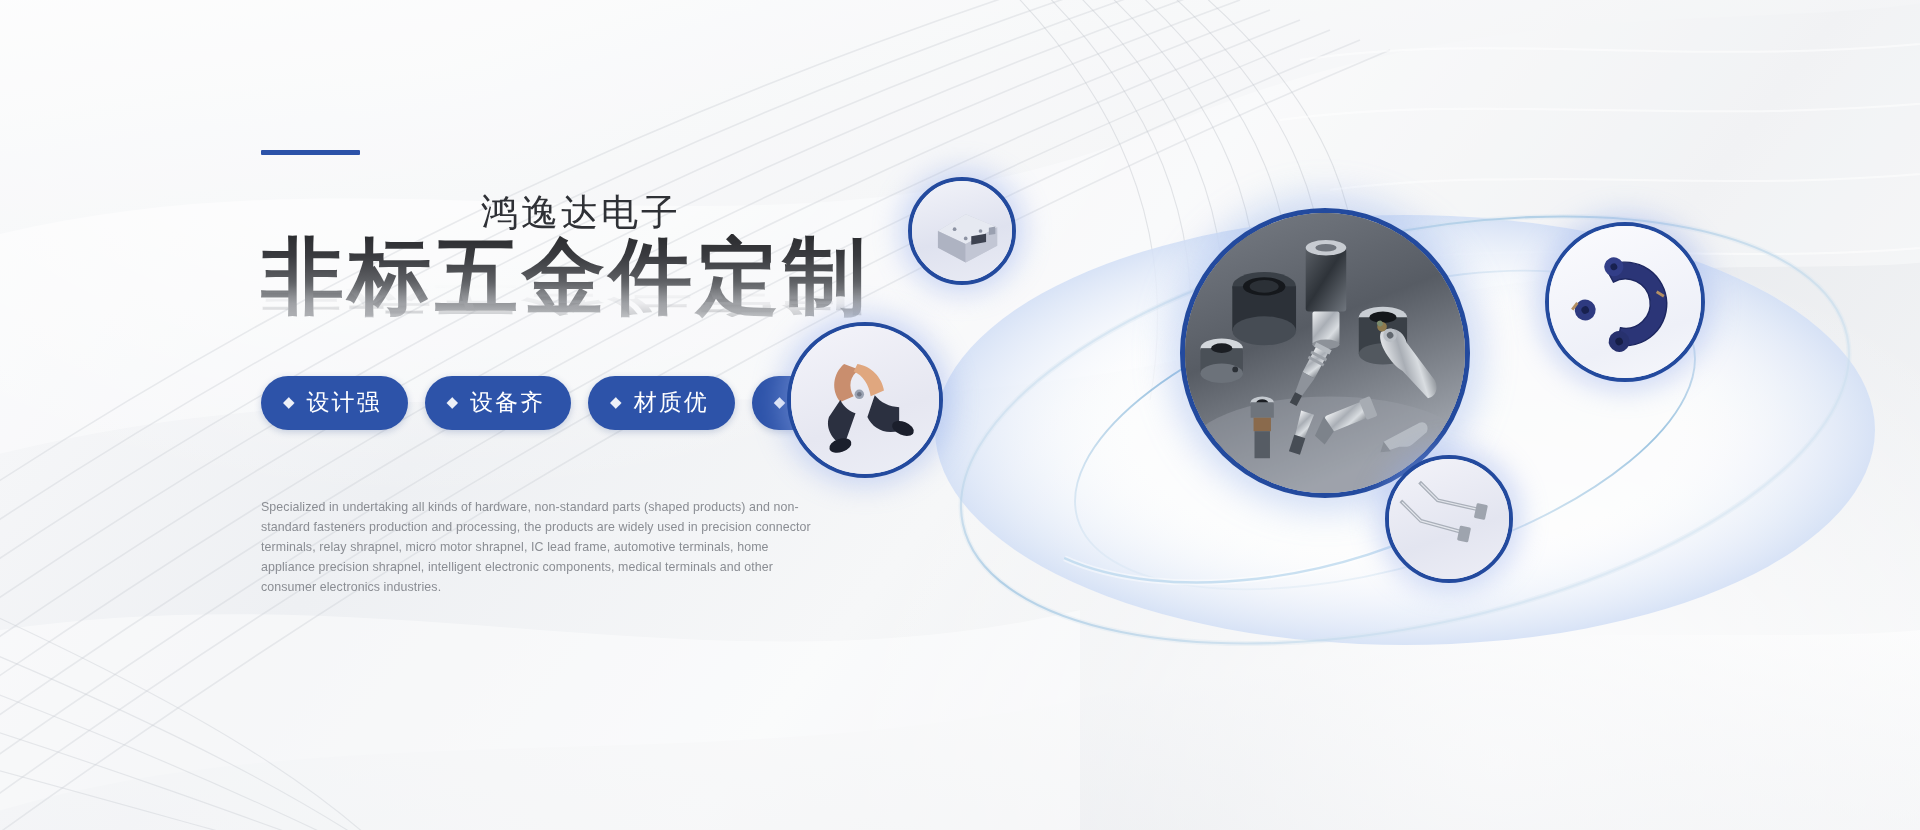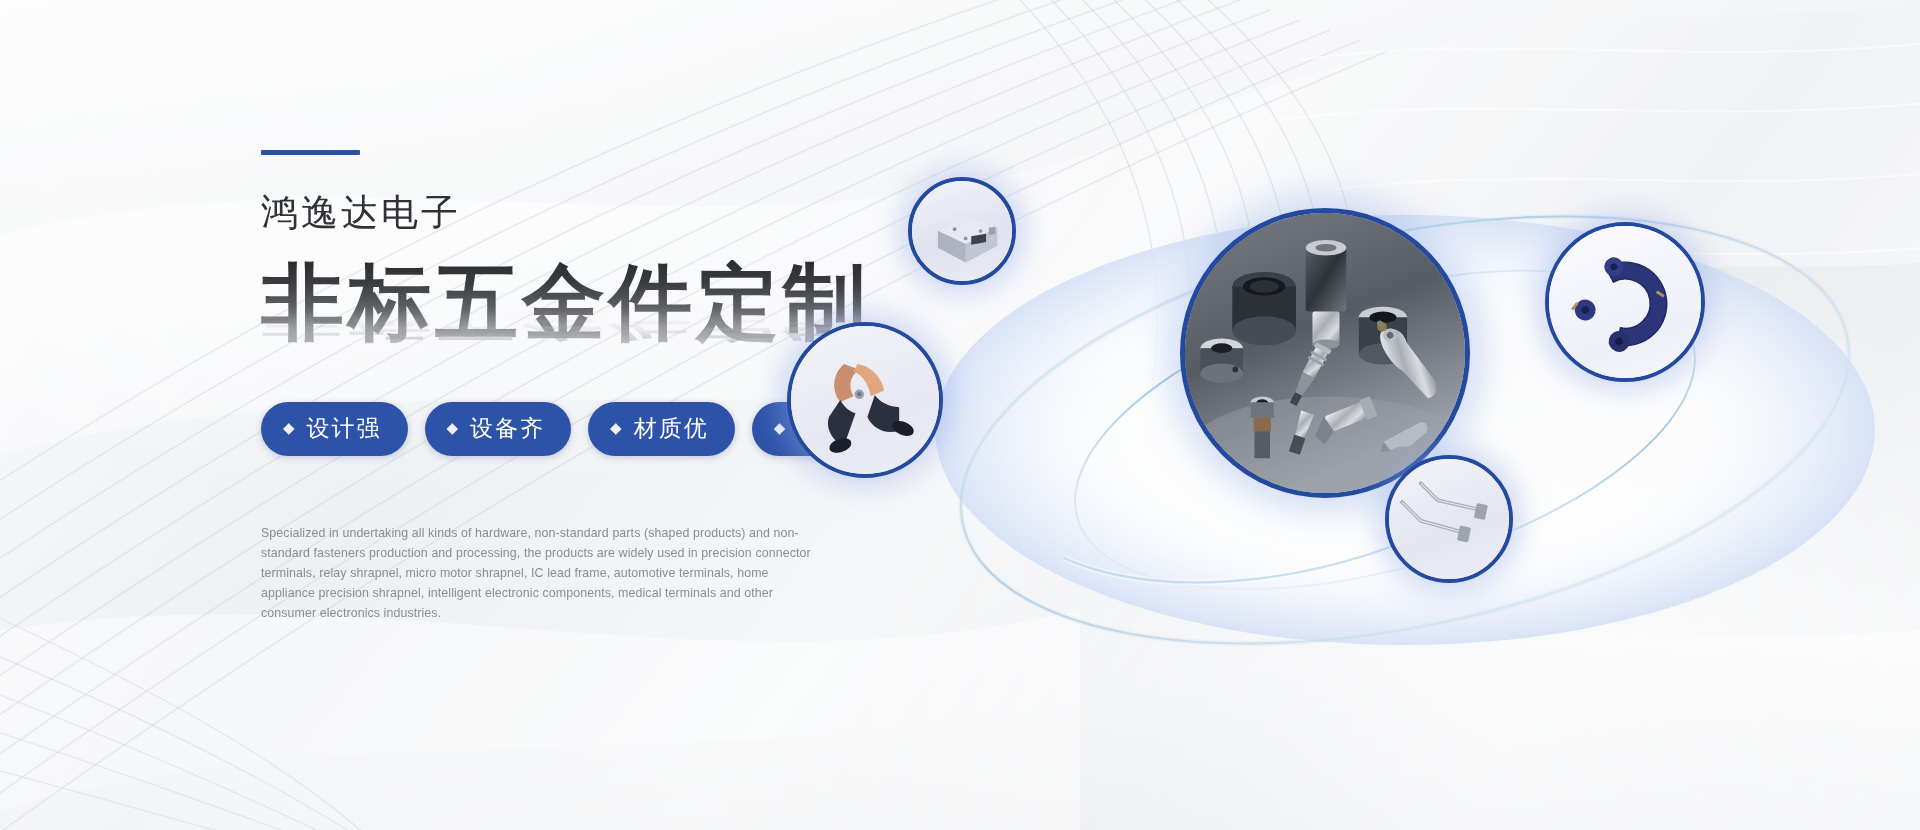--- a/index.html
+++ b/index.html
@@ -24,22 +24,23 @@
 
   
   .copy{ position:absolute; left:261px; top:150px; width:640px; }
 
   .accent-rule{
     width:99px; height:5px; background:#2c52a8; border-radius:1px;
     margin-bottom:38px;
   }
   .brand{
     font-size:37px; line-height:1.1; color:#2f3136; letter-spacing:3px;
-    font-weight:400; margin-bottom:26px;
+    font-weight:400; 
     font-family:"Liberation Serif","DejaVu Serif",serif;
+    text-align:center;
   }
 
   .headline-wrap{ position:relative; }
   .headline{
     font-size:83px; font-weight:700; letter-spacing:4px; line-height:1.04;
     background:linear-gradient(180deg,#2b2c2f 0%,#3a3b3f 26%,#5e6064 55%,#8f9195 78%,#c6c8cb 100%);
     -webkit-background-clip:text; background-clip:text;
     color:transparent; -webkit-text-fill-color:transparent;
     white-space:nowrap;
   }

